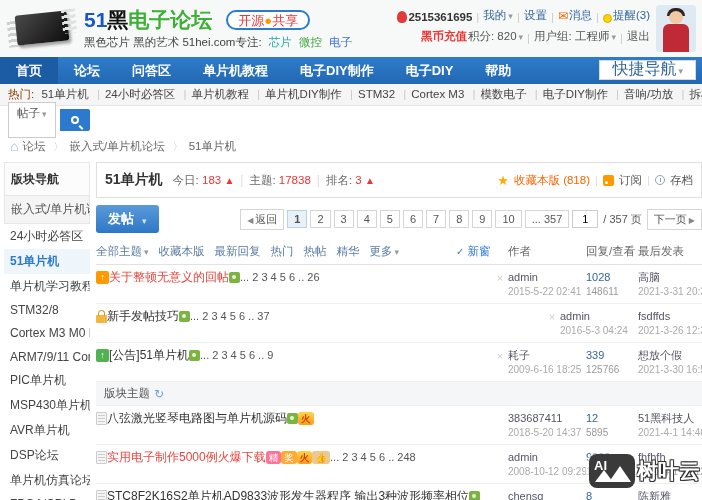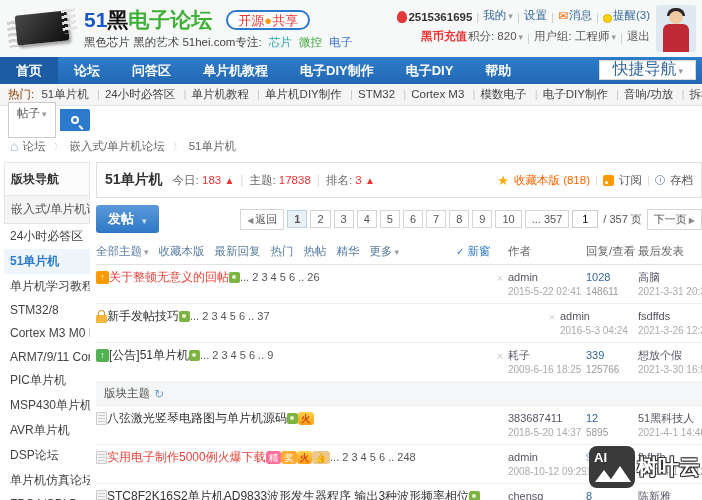--- a/index.html
+++ b/index.html
@@ -136,21 +136,21 @@
   .cell .vw{color:#999;font-size:10px;}
   .c-author{width:78px;}
   .c-replies{width:52px;}
   .c-last{width:64px;}
 
   .divider-row{background:#f5f6f7;padding:4px 8px;font-size:11.5px;color:#555;border-bottom:1px solid #eee;display:flex;align-items:center;gap:4px;}
   .refresh-icon{color:#6a9fd8;font-size:12px;}
 
   
   .watermark{position:absolute;right:2px;bottom:12px;display:flex;align-items:center;gap:2px;}
-  .wm-box{width:46px;height:42px;background:#3a3a3a;border-radius:8px;position:relative;box-shadow:0 0 0 2px rgba(255,255,255,.5);}
+  .wm-box{width:46px;height:34px;background:#3a3a3a;border-radius:8px;position:relative;box-shadow:0 0 0 2px rgba(255,255,255,.5);}
   .wm-ai{position:absolute;left:5px;top:4px;color:#fff;font-weight:bold;font-size:13px;}
   .wm-mtn{position:absolute;left:6px;bottom:6px;width:0;height:0;border-left:9px solid transparent;border-right:9px solid transparent;border-bottom:12px solid #fff;}
   .wm-mtn2{position:absolute;left:20px;bottom:6px;width:0;height:0;border-left:11px solid transparent;border-right:11px solid transparent;border-bottom:16px solid #fff;}
   .wm-label{font-size:21px;font-weight:bold;color:#fff;text-shadow:0 0 2px #333,1px 1px 0 #333,-1px -1px 0 #333,1px -1px 0 #333,-1px 1px 0 #333;}
 </style>
 </head>
 <body>
 
 <div class="page">
 

